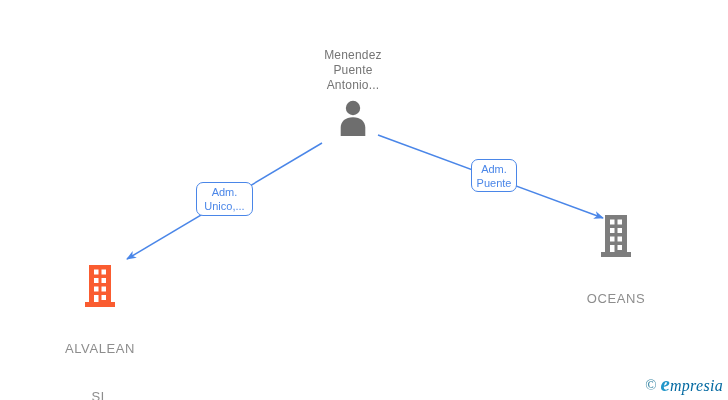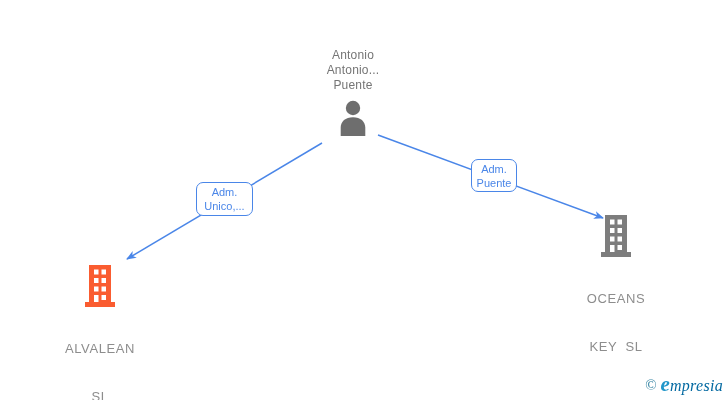--- a/index.html
+++ b/index.html
@@ -81,23 +81,23 @@
       </marker>
     </defs>
     <g stroke="#4a86e8" stroke-width="1.5" fill="none">
       <line x1="322" y1="143" x2="127" y2="259" marker-end="url(#arrowhead)"></line>
       <line x1="378" y1="135" x2="603" y2="218" marker-end="url(#arrowhead)"></line>
     </g>
   </svg>
 
   <div class="node person-node">
     <div class="person-name">
-      <div>Antonio</div>
+      <div>Menendez</div>
+      <div>Puente</div>
       <div>Antonio...</div>
-      <div>Puente</div>
     </div>
     <div class="person-icon-wrap">
       <svg width="32" height="37" viewBox="0 0 32 37">
         <g fill="#6e6e6e">
           <circle cx="16" cy="8" r="7.2"></circle>
           <path d="M16 17.2c-7.6 0-12.3 4.2-12.3 10.4V36h24.6v-8.4c0-6.2-4.7-10.4-12.3-10.4z"></path>
         </g>
       </svg>
     </div>
   </div>
@@ -151,21 +151,20 @@
           <rect x="19.5" y="13" width="4.5" height="5"></rect>
           <rect x="12" y="21.5" width="4.5" height="5"></rect>
           <rect x="19.5" y="21.5" width="4.5" height="5"></rect>
           <rect x="12" y="30" width="4.5" height="7"></rect>
           <rect x="19.5" y="30" width="4.5" height="5"></rect>
         </g>
       </svg>
     </div>
     <div class="company-name">
       <div>OCEANS</div>
-      <div>KEY  SL</div>
     </div>
   </div>
 
   <div class="footer-logo">
     <span class="copy">©</span><span class="brand-e">e</span><span class="brand-rest">mpresia</span>
   </div>
 
 </div>
 
 </body></html>

